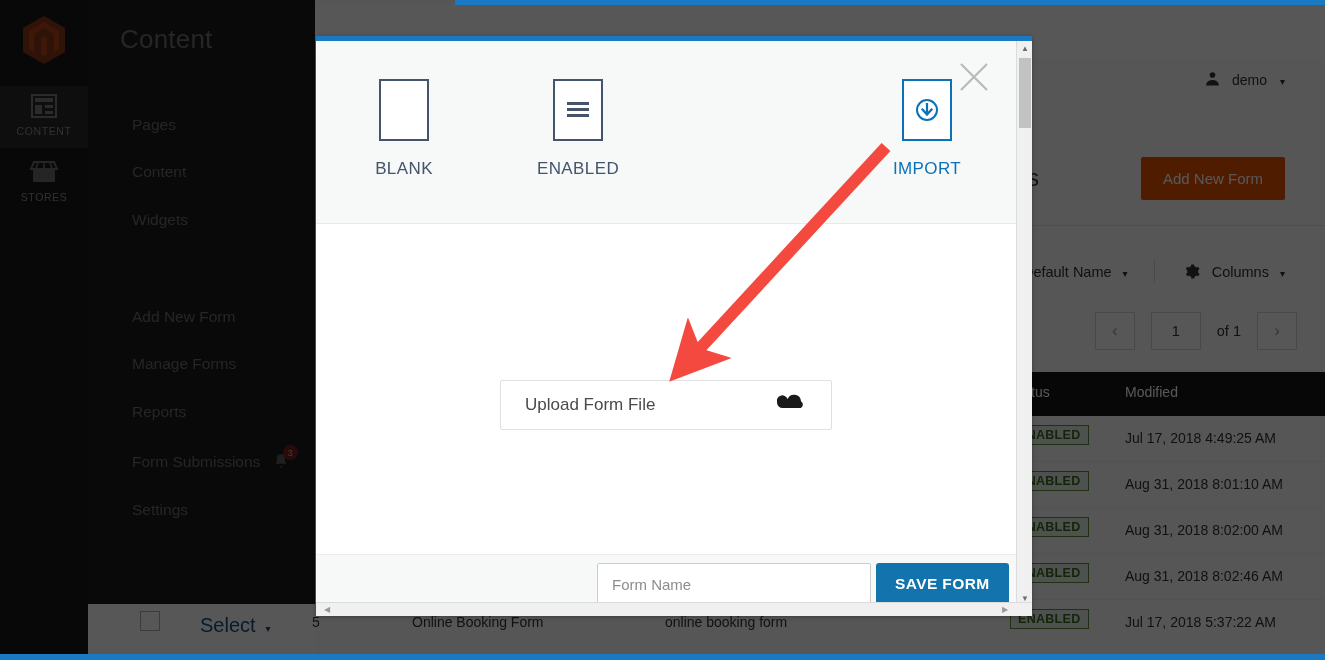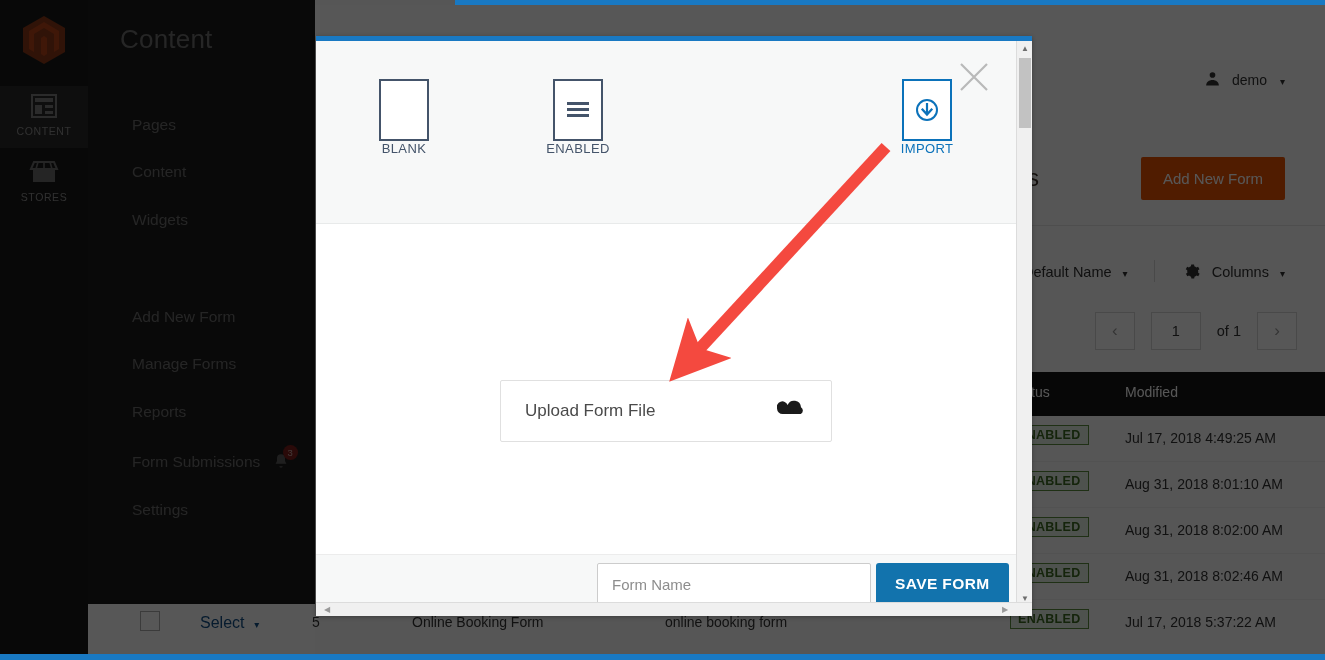--- a/index.html
+++ b/index.html
@@ -74,21 +74,21 @@
   .grid-head { position:absolute; left:345px; right:0; top:372px; height:44px; background:#151515; }
   .gh-cell { position:absolute; top:12px; font-size:14px; color:#fff; }
 
   .grid-row { position:absolute; left:345px; right:0; height:46px; border-bottom:1px solid #efefef; }
   .cell { position:absolute; font-size:14px; color:#333; top:14px; }
   .status-pill {
     display:inline-block; border:1px solid #5b8e3e; color:#3d6b22; background:#e5efe5;
     font-size:12.5px; font-weight:bold; padding:2px 7px; letter-spacing:.3px;
   }
   .row-checkbox { position:absolute; left:0; top:11px; width:20px; height:20px; border:1px solid #adadad; background:#fff; }
-  .select-link { color:#124f87; font-size:16px; }
+  .select-link { color:#124f87; font-size:20px; }
 
   .dim-overlay { position:absolute; inset:0; background:rgba(0,0,0,.66); z-index:20; }
 
   
   .modal {
     position:absolute; left:316px; top:36px; width:716px; height:580px; z-index:30;
     background:#ffffff; border-top:5px solid #1979c3;
     box-shadow:0 1px 4px rgba(0,0,0,.3);
   }
   .modal-scroll-v {
@@ -117,30 +117,30 @@
   .modal-close {
     position:absolute; right:24px; top:18px; width:36px; height:36px; z-index:5;
   }
 
   .type-item { position:absolute; top:38px; width:120px; text-align:center; }
   .type-box {
     width:50px; height:62px; margin:0 auto; border:2px solid #44546a; background:#fff;
     display:flex; align-items:center; justify-content:center;
   }
   .type-box.blue { border-color:#0b72ba; }
-  .type-label { font-size:13px; letter-spacing:.4px; color:#44546a;text-align:center; }
+  .type-label { margin-top:18px; font-size:17px; letter-spacing:.4px; color:#44546a;text-align:center; }
   .type-label.blue { color:#0b72ba; }
   .t-blank     { left:28px; }
   .t-template  { left:202px; }
   .t-duplicate { left:377px; }
   .t-import    { left:551px; }
 
   .upload-area { position:absolute; left:0; top:184px; width:700px; height:329px; background:#fff; }
   .upload-box {
-    position:absolute; left:184px; top:155px; width:332px; height:62px;
+    position:absolute; left:184px; top:155px; width:332px; height:50px;
     border:1px solid #e0e0e0; background:#fff; border-radius:2px;
     display:flex; align-items:center; justify-content:space-between; padding:0 24px 0 24px;
   }
   .upload-text { font-size:17px; color:#4a4a4a; }
 
   .modal-footer {
     position:absolute; left:0; top:513px; width:700px; height:53px;
     background:#f7f8f8; border-top:1px solid #ececec;
   }
   .form-name-input {

